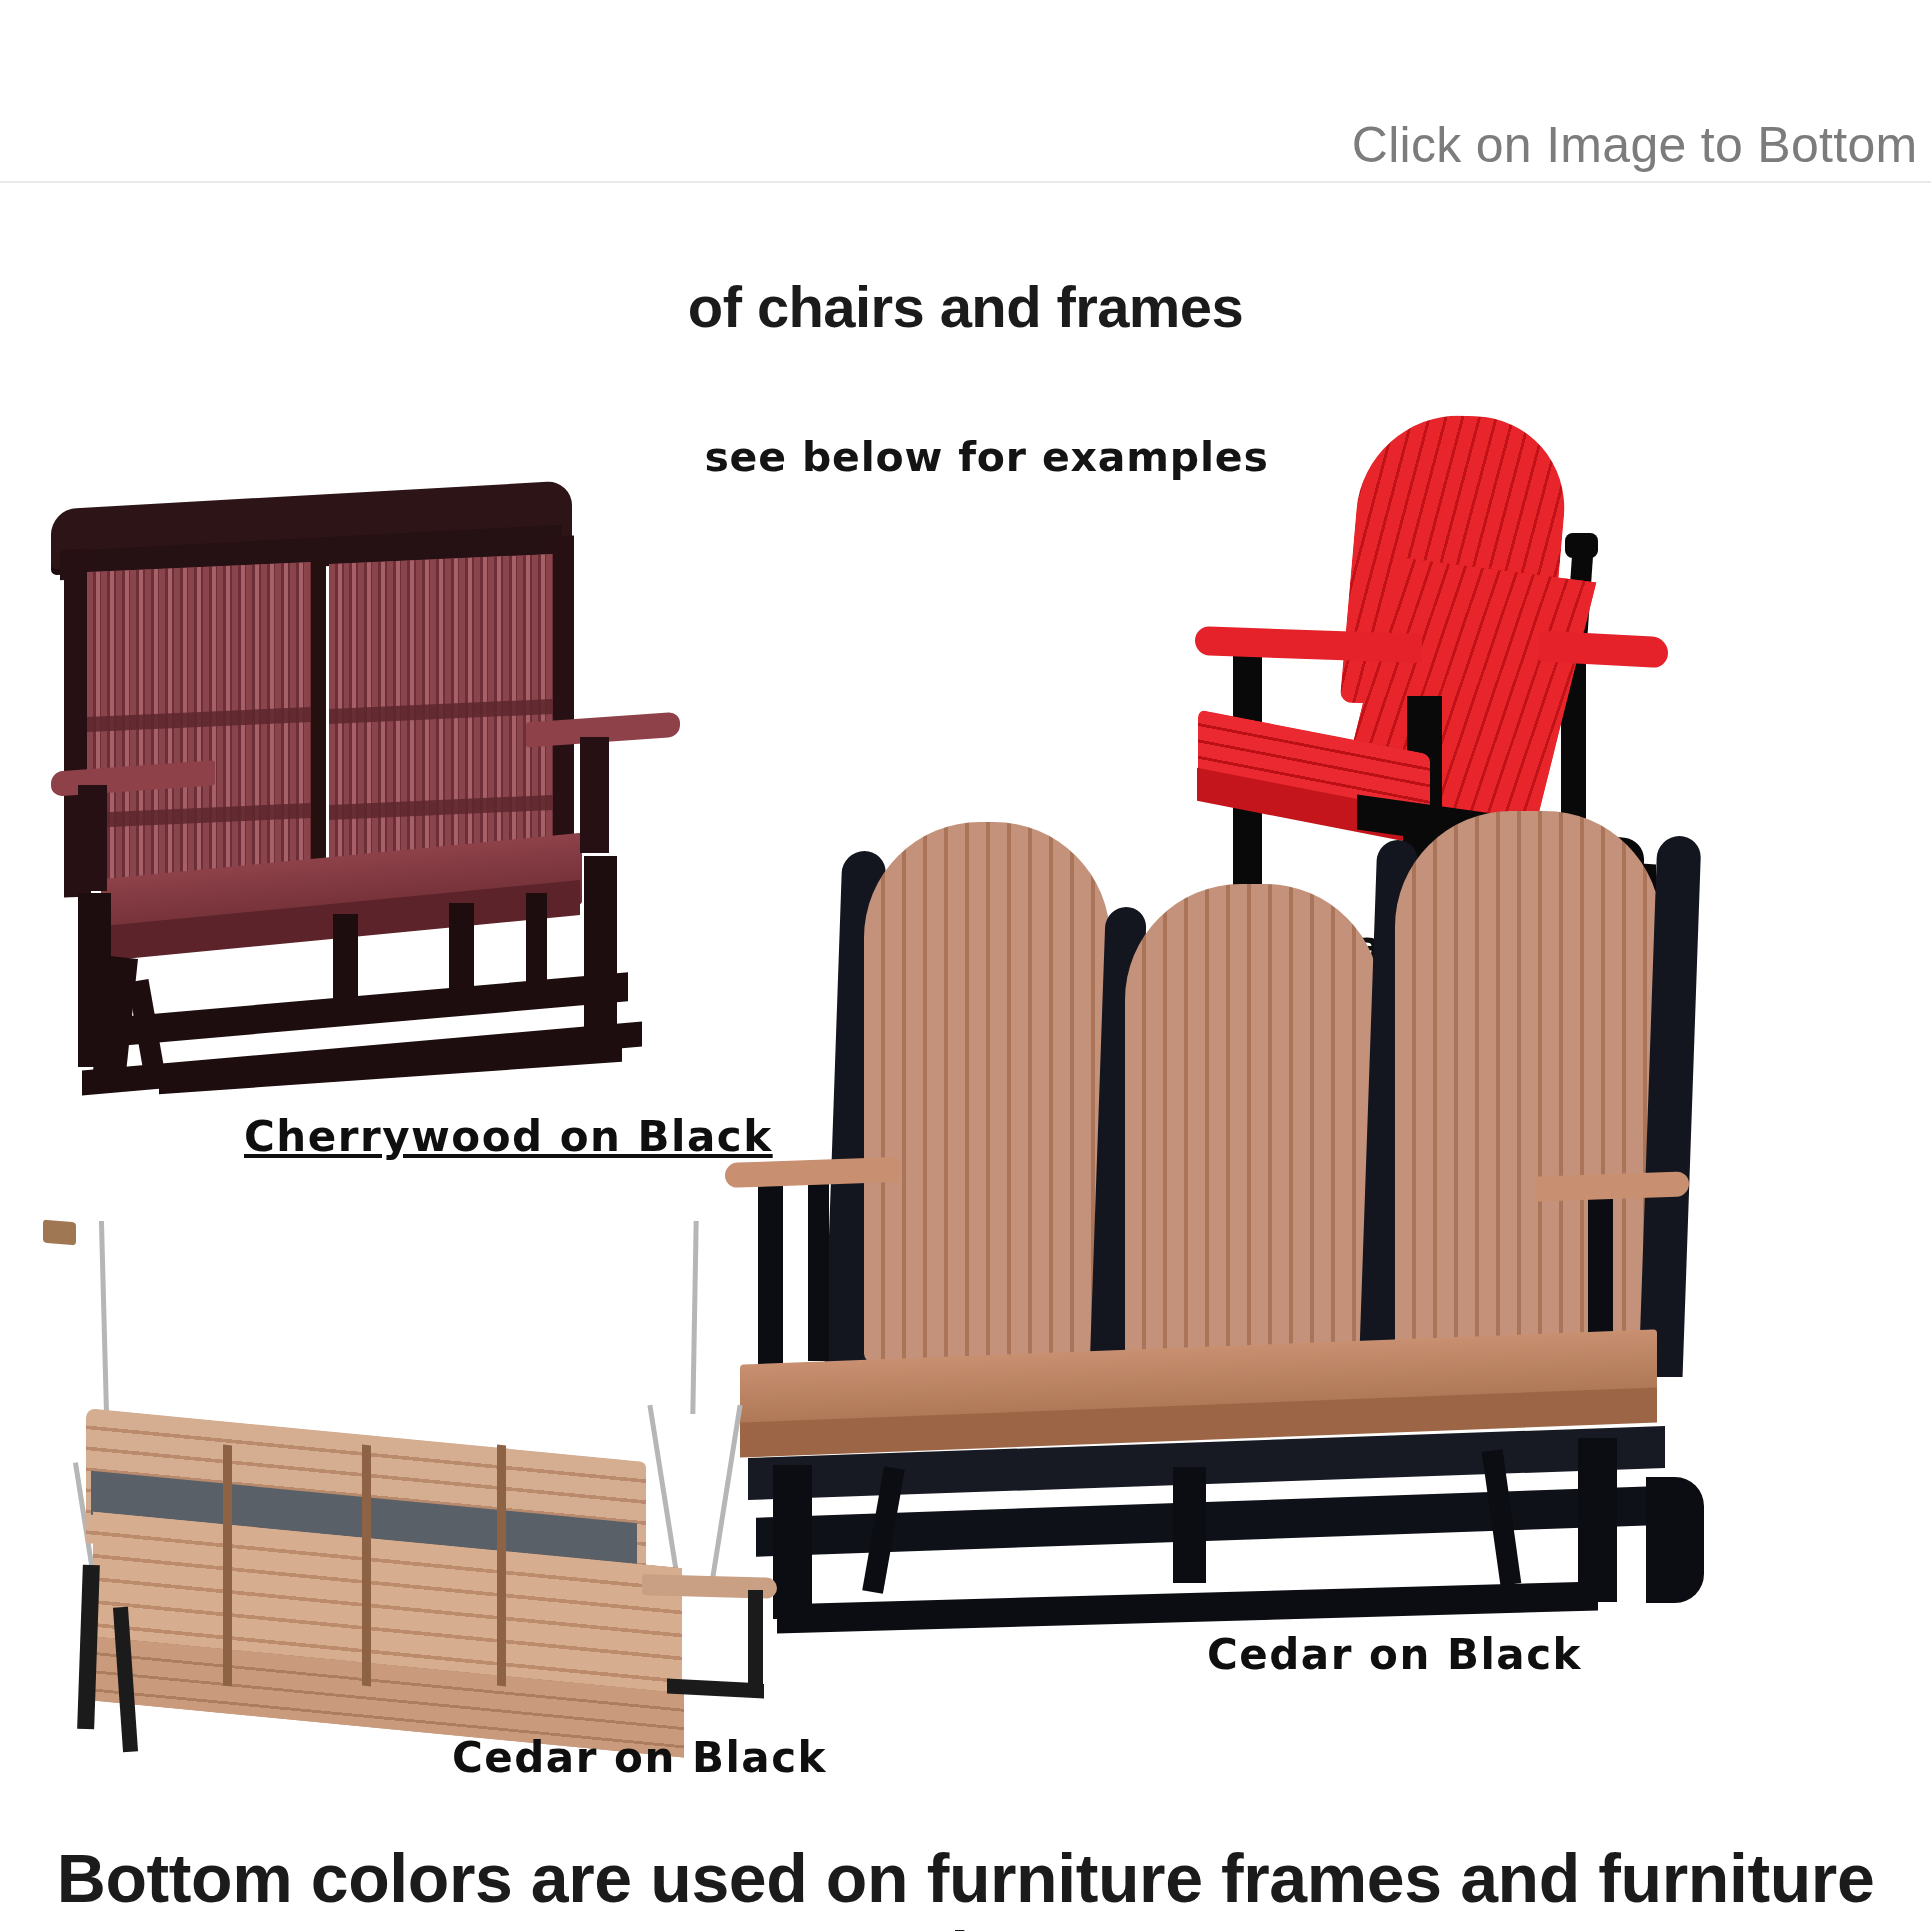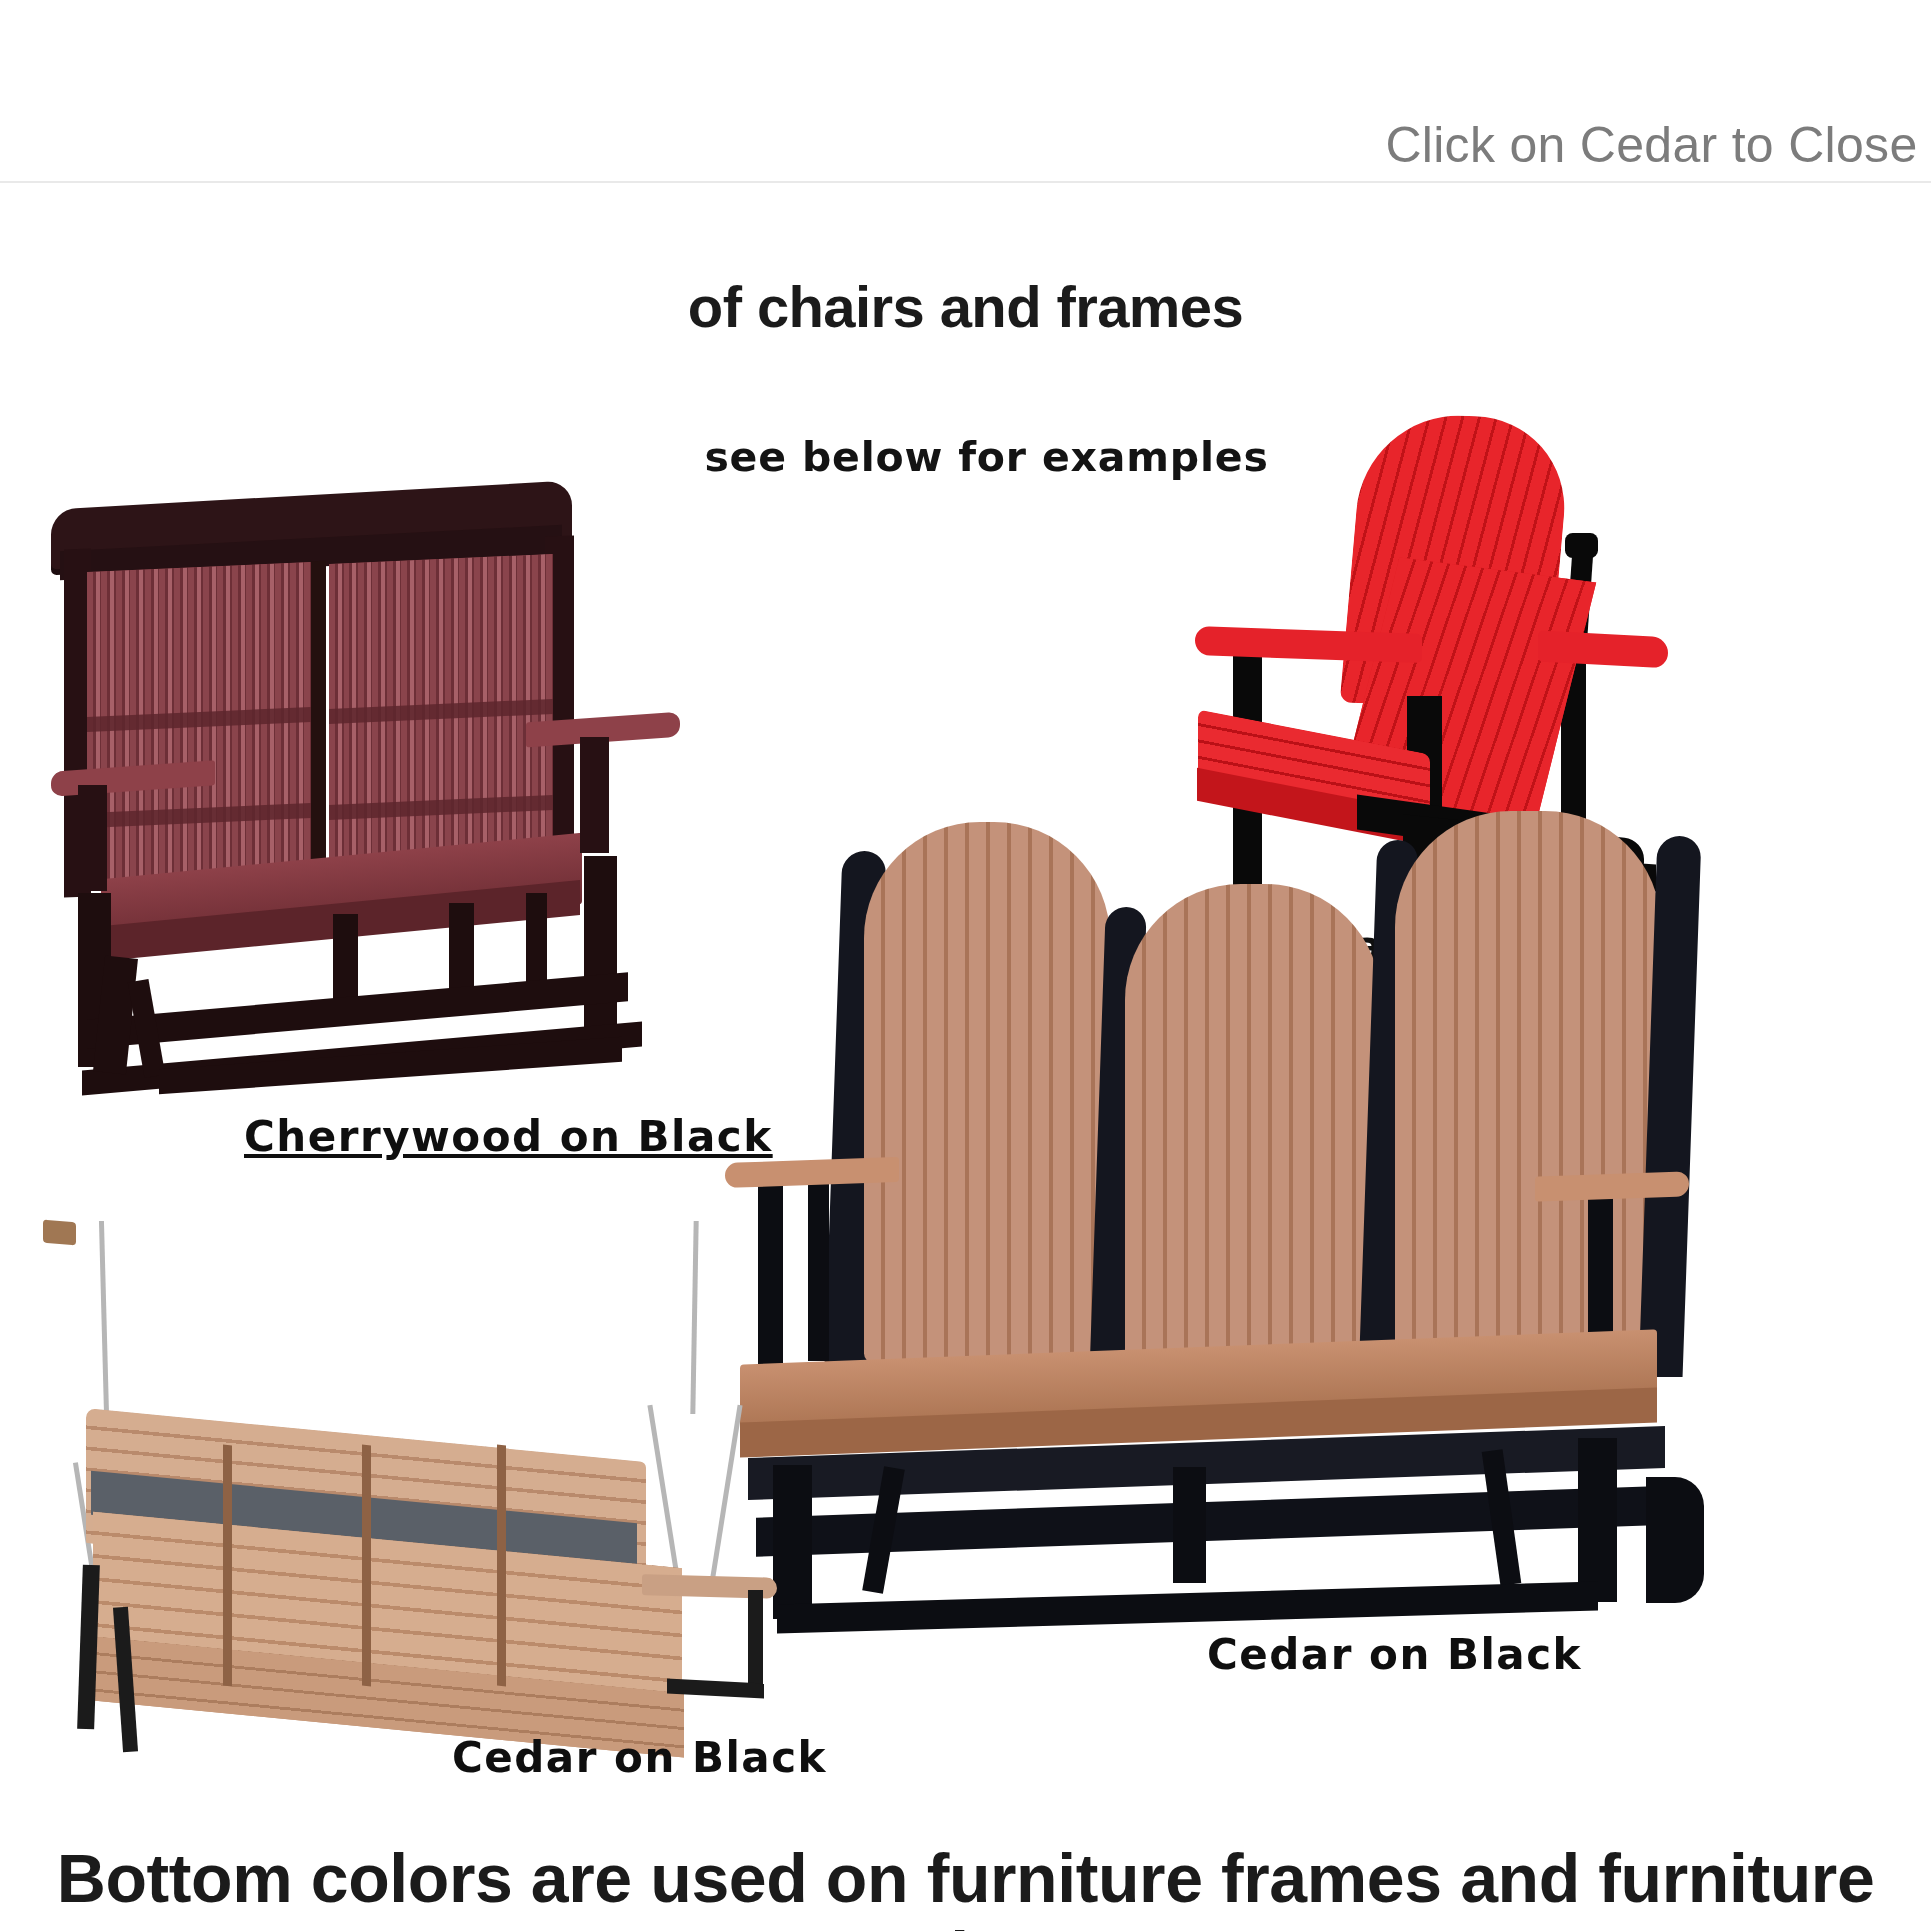--- a/index.html
+++ b/index.html
@@ -398,21 +398,21 @@
   .sw-armpost { left: 705px; top: 369px; width: 15.4px; height: 106px; }
   .sw-armbrace { left: 624px; top: 460px; width: 97px; height: 15.4px; transform: skewY(3deg);}
   .sw-sideL1 { left: 37px; top: 344px; width: 17.4px; height: 164px; transform: rotate(2deg); }
   .sw-sideL2 { left: 75px; top: 386px; width: 15.4px; height: 145px; transform: rotate(-4deg); }
   .sw-endcap { left: 21px; top: 257px; width: 33px; height: 23px; background:#a07753; transform: skewY(5deg); border-radius:3.9px;}
 </style>
 </head>
 <body>
 
 <div id="topbar">
-  <div id="close-hint">Click on Cedar to Close</div>
+  <div id="close-hint">Click on Image to Bottom</div>
 </div>
 
 <div id="headline">
   <span class="l2">of chairs and frames</span>
 </div>
 
 <div id="subhead">see below for examples</div>
 
 <div class="art" id="glider-cherrywood">
   <div class="cw-toprail"></div>

